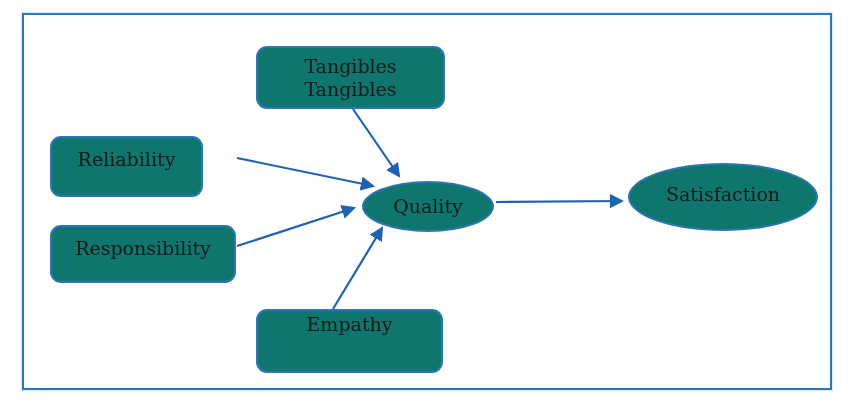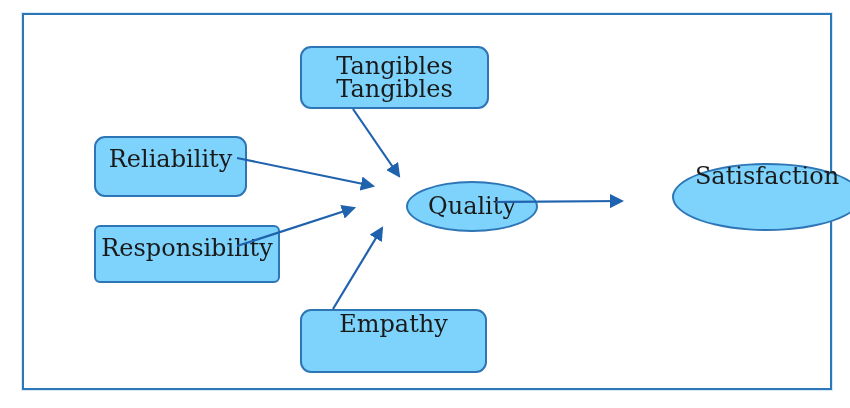--- a/index.html
+++ b/index.html
@@ -15,42 +15,41 @@
   .frame {
     position: absolute;
     left: 22px; top: 13px;
     width: 806px; height: 373px;
     border: 2px solid #2b77b8;
     box-shadow: 0 0 0 1px #d8e9f7;
     background: #ffffff;
   }
   .node {
     position: absolute;
-    background: #7dd3fc;
+    background: #0f766e;
     border: 2px solid #2e75b6;
     box-sizing: border-box;
     text-align: center;
-    font-size: 24px;
+    font-size: 19px;
     line-height: 23px;
     color: #1a1a1a;
-    margin-left: 44px;
   }
   .box { border-radius: 11px; }
   .ellipse { border-radius: 50%; }
   .box-tangibles   { left: 256px; top: 46px;  width: 189px; height: 63px; padding-top: 7px; }
   .box-reliability { left: 50px;  top: 136px; width: 153px; height: 61px; padding-top: 10px; }
-  .box-responsibility { left: 50px; top: 225px; width: 186px; height: 58px; padding-top: 10px; border-radius: 6px; }
+  .box-responsibility { left: 50px; top: 225px; width: 186px; height: 58px; padding-top: 10px; }
   .box-empathy     { left: 256px; top: 309px; width: 187px; height: 64px; padding-top: 2px; }
   .ellipse-quality {
     left: 362px; top: 181px; width: 132px; height: 51px;
     display: flex; align-items: center; justify-content: center;
   }
   .ellipse-satisfaction {
     left: 628px; top: 163px; width: 190px; height: 68px;
-    display: flex; justify-content: center;
+    display: flex; align-items: center; justify-content: center;
     padding-bottom: 6px; box-sizing: border-box;
   }
   svg.connectors {
     position: absolute;
     left: 0; top: 0;
     width: 850px; height: 408px;
     pointer-events: none;
   }
   svg.connectors line { stroke: #1f62ae; stroke-width: 2.2; }
   .label { display: inline-block; }

